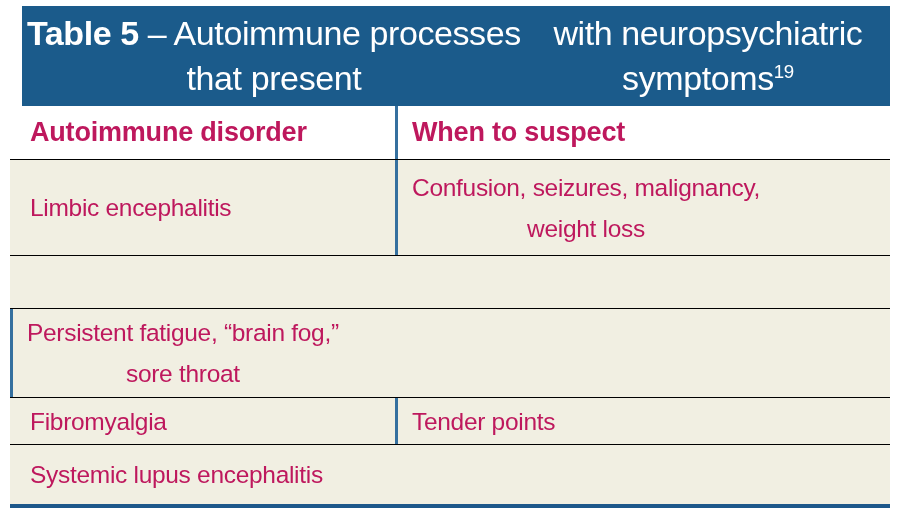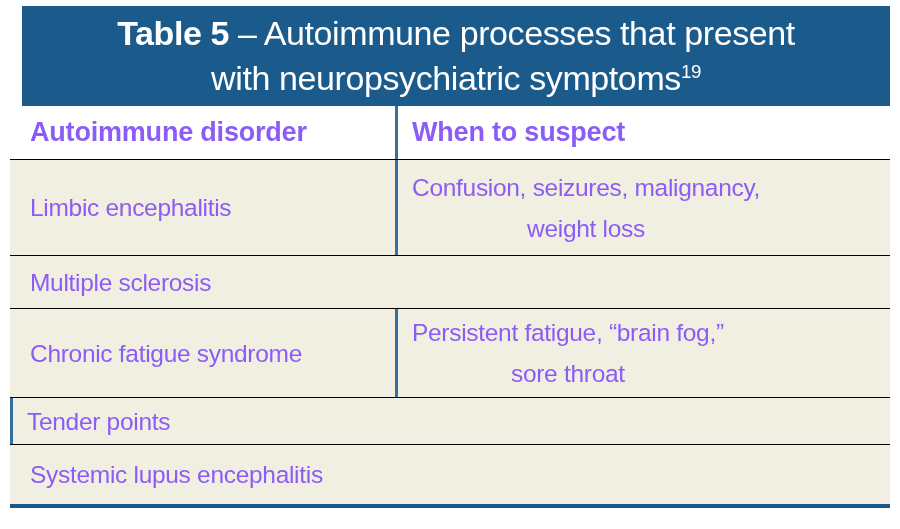--- a/index.html
+++ b/index.html
@@ -15,21 +15,21 @@
     position: relative;
     width: 880px;
     margin: 6px 10px 0 10px;
   }
   
   .title-band {
     background: #1b5b8b;
     color: #ffffff;
     height: 100px;
     display: flex;
-    flex-direction: column;
+    flex-direction: row;
     justify-content: center;
     align-items: center;
     text-align: center;
     font-size: 34px;
     letter-spacing: -0.4px;
     line-height: 45px;
     margin-left: 12px;
   }
   .title-band .t-bold { font-weight: bold; }
   .title-band sup {
@@ -39,21 +39,21 @@
   }
   
   .tbl { width: 100%; }
   .row {
     display: flex;
     align-items: stretch;
   }
   .cell {
     display: flex;
     align-items: center;
-    color: #8b5cf6;
+    color: #be185d;
     font-size: 24.5px;
     letter-spacing: -0.3px;
     line-height: 41px;
     white-space: pre-line;
   }
   .c1 {
     width: 385px;
     box-sizing: border-box;
     padding-left: 20px;
     flex: 0 0 auto;
@@ -98,30 +98,29 @@
       <div class="cell c2">When to suspect</div>
     </div>
 
     <div class="row body-row r0">
       <div class="cell c1">Limbic encephalitis</div>
       <div class="cell c2">Confusion, seizures, malignancy,
 weight loss</div>
     </div>
 
     <div class="row body-row r1">
-      <div class="cell c1">Multiple sclerosis</div>
     </div>
 
     <div class="row body-row r2">
-      <div class="cell c1">Chronic fatigue syndrome</div>
       <div class="cell c2">Persistent fatigue, “brain fog,”
 sore throat</div>
     </div>
 
     <div class="row body-row r3">
+      <div class="cell c1">Fibromyalgia</div>
       <div class="cell c2">Tender points</div>
     </div>
 
     <div class="row body-row r4">
       <div class="cell c1">Systemic lupus encephalitis</div>
     </div>
 
   </div>
 </div>
 

